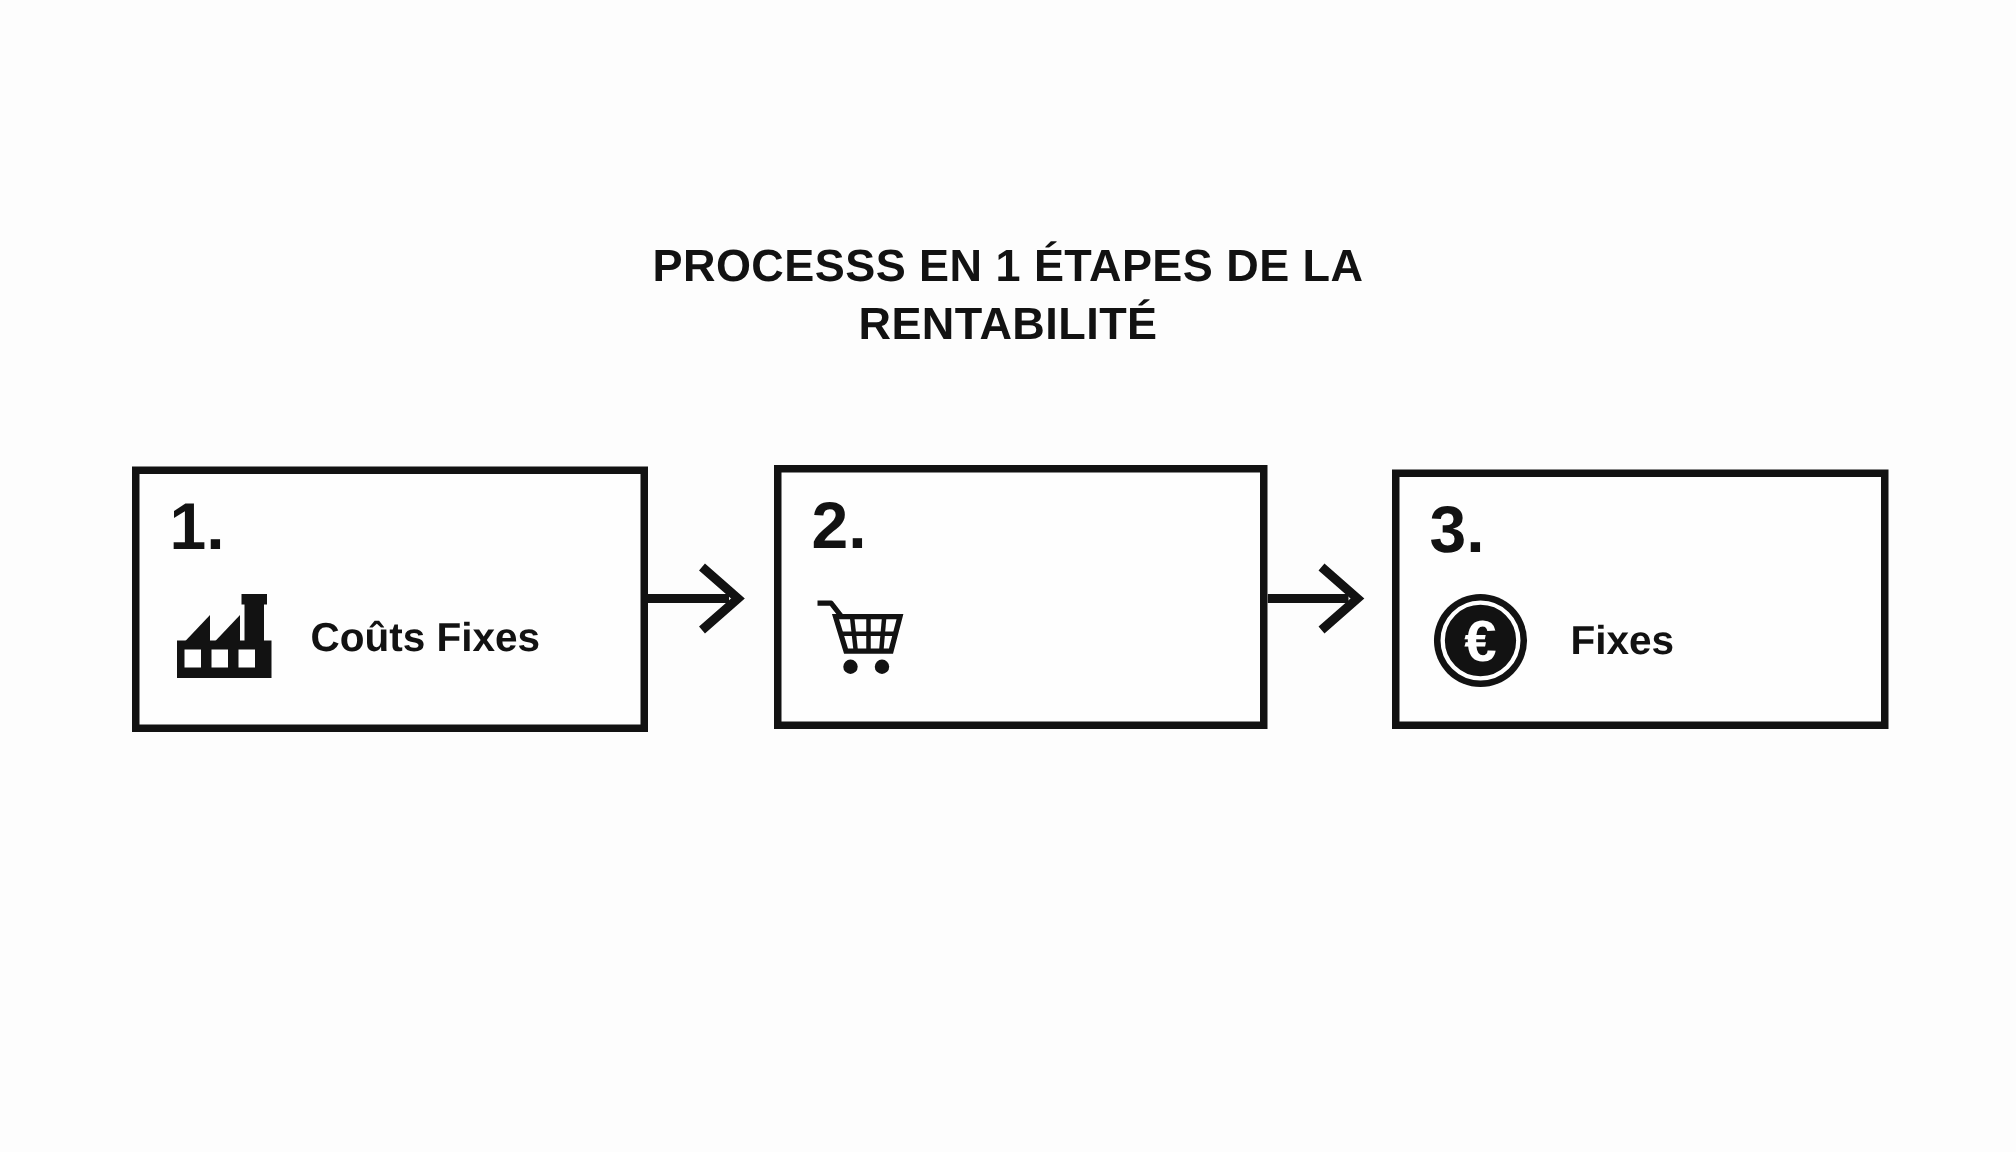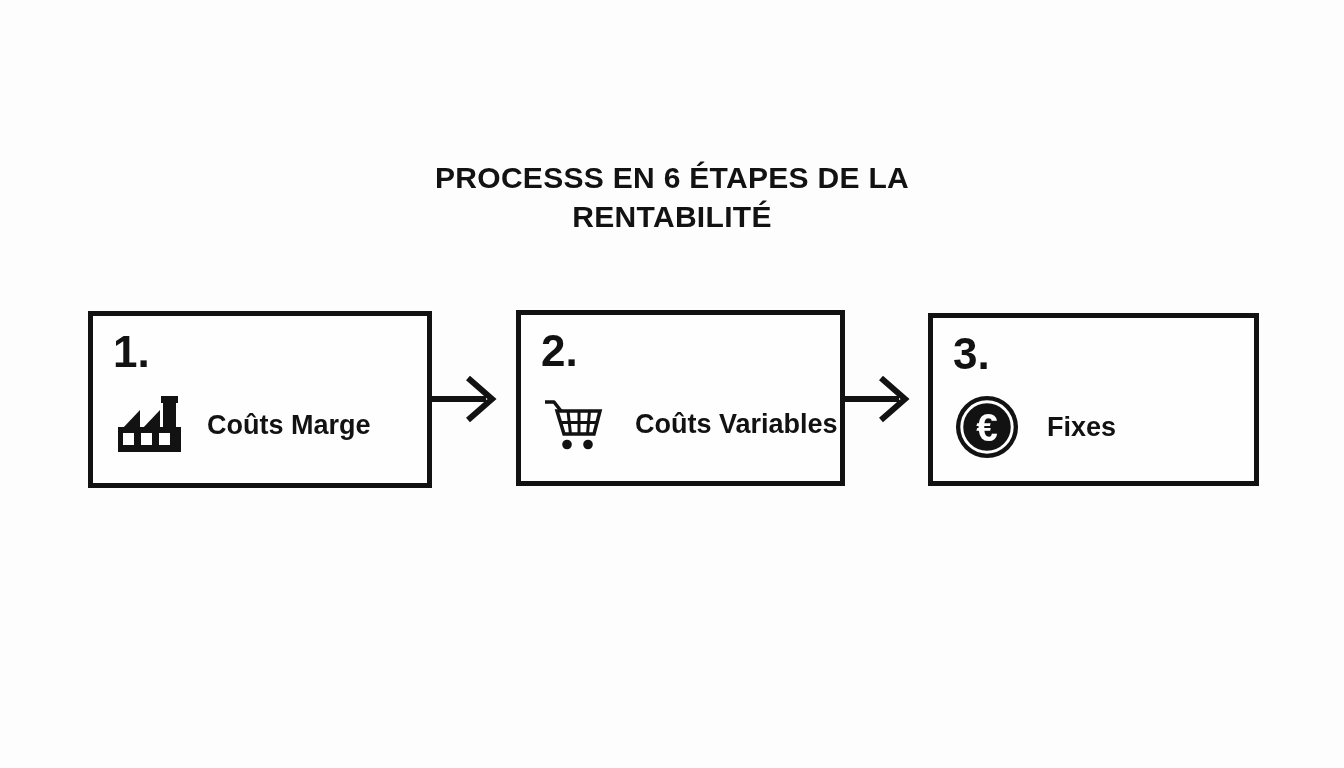--- a/index.html
+++ b/index.html
@@ -78,38 +78,38 @@
   .euro-glyph {
     font-family: "Liberation Sans", sans-serif;
     font-weight: 700;
   }
 </style>
 </head>
 <body>
 
 <div class="canvas">
 
-  <h1 class="title"><span class="title-text">PROCESSS EN 6 ÉTAPES DE LA RENTABILITÉ</span></h1>
+  <h1 class="title"><span class="title-text">PROCESSS EN 1 ÉTAPES DE LA RENTABILITÉ</span></h1>
 
   <div class="step-box box-1">
     <div class="step-number">1.</div>
     <div class="step-row">
       <span class="icon-cell">
         <svg width="70" height="58" viewBox="0 0 70 58" aria-hidden="true">
           <rect x="46" y="0" width="17" height="7" fill="#121212"></rect>
           <rect x="48" y="6" width="13" height="27" fill="#121212"></rect>
           <polygon points="7,33 25,14 25,33" fill="#121212"></polygon>
           <polygon points="27,33 45,14 45,33" fill="#121212"></polygon>
           <rect x="3" y="31" width="63" height="25" fill="#121212"></rect>
           <rect x="8" y="37" width="11" height="12" fill="#ffffff"></rect>
           <rect x="26" y="37" width="11" height="12" fill="#ffffff"></rect>
           <rect x="44" y="37" width="11" height="12" fill="#ffffff"></rect>
         </svg>
       </span>
-      <span class="step-label">Coûts Marge</span>
+      <span class="step-label">Coûts Fixes</span>
     </div>
   </div>
 
   <svg class="arrow arrow-1" width="66" height="48" viewBox="0 0 66 48" aria-hidden="true">
     <line x1="0" y1="24" x2="54" y2="24" stroke="#121212" stroke-width="6"></line>
     <polyline points="36,3 60,24 36,45" fill="none" stroke="#121212" stroke-width="6" stroke-linejoin="miter"></polyline>
   </svg>
 
   <div class="step-box box-2">
     <div class="step-number">2.</div>
@@ -119,21 +119,20 @@
           <polyline points="2,5 11,5 18,14" fill="none" stroke="#121212" stroke-width="3.5" stroke-linejoin="round"></polyline>
           <path d="M14,14 H57 L51,37 H21 Z" fill="none" stroke="#121212" stroke-width="3.5"></path>
           <line x1="25" y1="14" x2="27.5" y2="37" stroke="#121212" stroke-width="3"></line>
           <line x1="36" y1="14" x2="36" y2="37" stroke="#121212" stroke-width="3"></line>
           <line x1="46.5" y1="14" x2="44.5" y2="37" stroke="#121212" stroke-width="3"></line>
           <line x1="17.5" y1="25.5" x2="54" y2="25.5" stroke="#121212" stroke-width="3"></line>
           <circle cx="24" cy="47.5" r="4.8" fill="#121212"></circle>
           <circle cx="45" cy="47.5" r="4.8" fill="#121212"></circle>
         </svg>
       </span>
-      <span class="step-label">Coûts Variables</span>
     </div>
   </div>
 
   <svg class="arrow arrow-2" width="66" height="48" viewBox="0 0 66 48" aria-hidden="true">
     <line x1="0" y1="24" x2="54" y2="24" stroke="#121212" stroke-width="6"></line>
     <polyline points="36,3 60,24 36,45" fill="none" stroke="#121212" stroke-width="6" stroke-linejoin="miter"></polyline>
   </svg>
 
   <div class="step-box box-3">
     <div class="step-number">3.</div>

